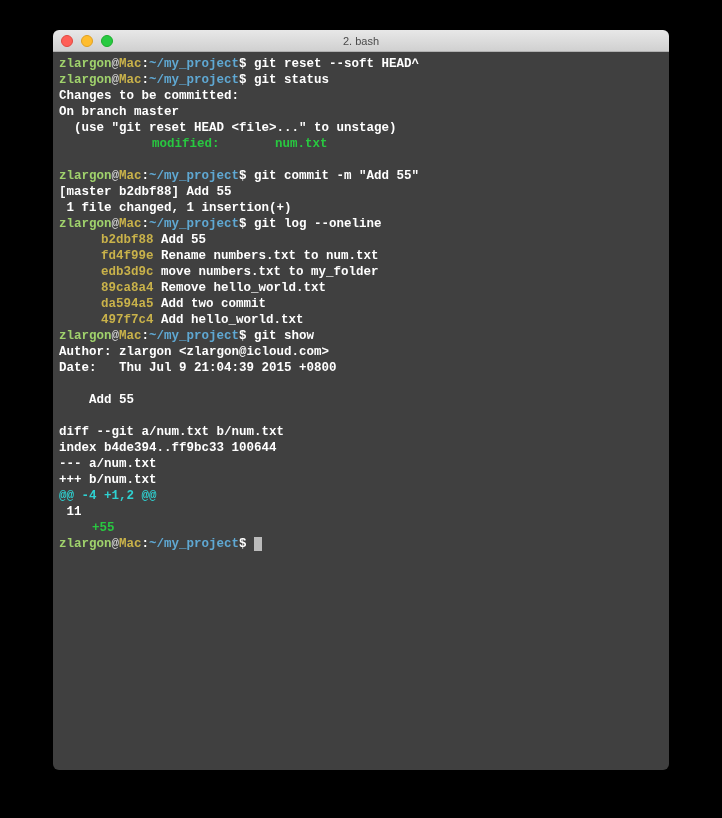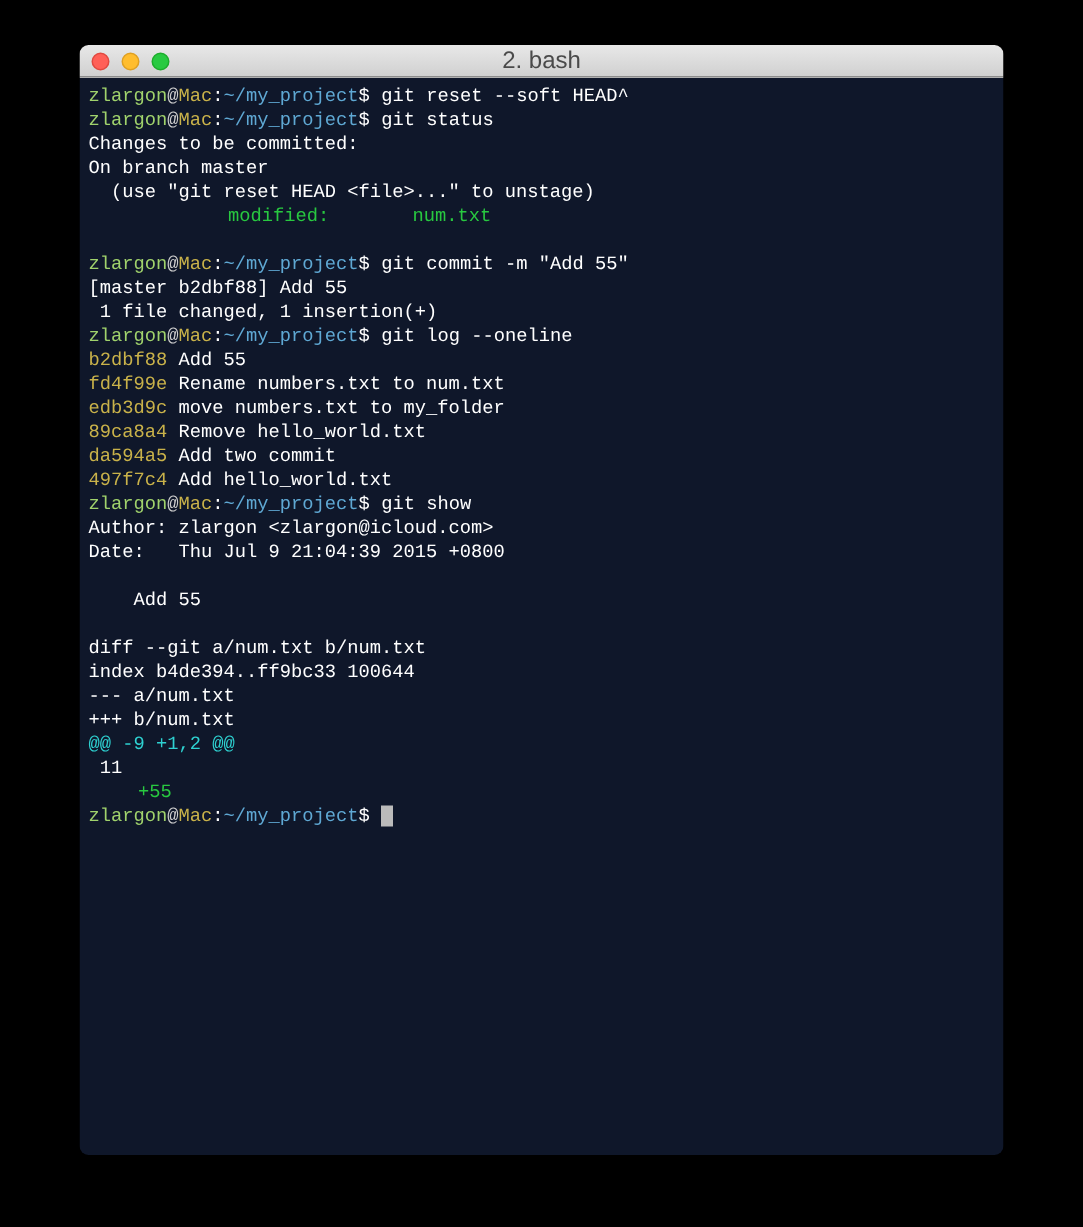--- a/index.html
+++ b/index.html
@@ -41,46 +41,46 @@
     .traffic-light {
       width: 12px;
       height: 12px;
       border-radius: 50%;
     }
     .red { background: #ff5f57; border: 0.5px solid #e04940; }
     .yellow { background: #ffbd2e; border: 0.5px solid #dfa023; }
     .green { background: #28ca41; border: 0.5px solid #1dad2c; }
     .title {
       margin: 0 auto;
-      font-size: 16px;
+      font-size: 11px;
       color: #4a4a4a;
       font-family: -apple-system, "Helvetica Neue", sans-serif;
     }
     .terminal {
-      background: #0f172a;
+      background: #404040;
       padding: 4px 6px 60px 6px;
       font-size: 12.5px;
       line-height: 16px;
       color: #fff;
-      font-weight: normal;
+      font-weight: bold;
       min-height: 718px;
     }
     .line {
       white-space: pre;
     }
     .user { color: #a0d26c; }
     .at { color: #ccc; }
     .host { color: #c9b24a; }
     .colon { color: #fff; }
     .path { color: #5fa8d3; }
     .dollar { color: #fff; }
     .cmd { color: #fff; }
     .white { color: #fff; }
     .green-txt { color: #28c840; margin-left: 33px; }
-    .brown { color: #c9b24a; }
+    .brown { color: #c9b24a; margin-left: 42px; }
     .cyan { color: #2ed1d1; }
     .cursor {
       display: inline-block;
       width: 8px;
       height: 14px;
       background: #bbb;
       vertical-align: text-bottom;
     }
   </style>
 </head>
@@ -126,20 +126,20 @@
 
     <div class="line white">Author: zlargon &lt;zlargon@icloud.com&gt;</div>
     <div class="line white">Date:   Thu Jul 9 21:04:39 2015 +0800</div>
     <div class="line">&nbsp;</div>
     <div class="line white">    Add 55</div>
     <div class="line">&nbsp;</div>
     <div class="line white">diff --git a/num.txt b/num.txt</div>
     <div class="line white">index b4de394..ff9bc33 100644</div>
     <div class="line white">--- a/num.txt</div>
     <div class="line white">+++ b/num.txt</div>
-    <div class="line cyan">@@ -9 +1,2 @@</div>
+    <div class="line cyan">@@ -4 +1,2 @@</div>
     <div class="line white"> 11</div>
     <div class="line green-txt">+55</div>
 
     <div class="line"><span class="user">zlargon</span><span class="at">@</span><span class="host">Mac</span><span class="colon">:</span><span class="path">~/my_project</span><span class="dollar">$ </span><span class="cursor"></span></div>
 
   </div>
 </div>
 
 </body></html>

